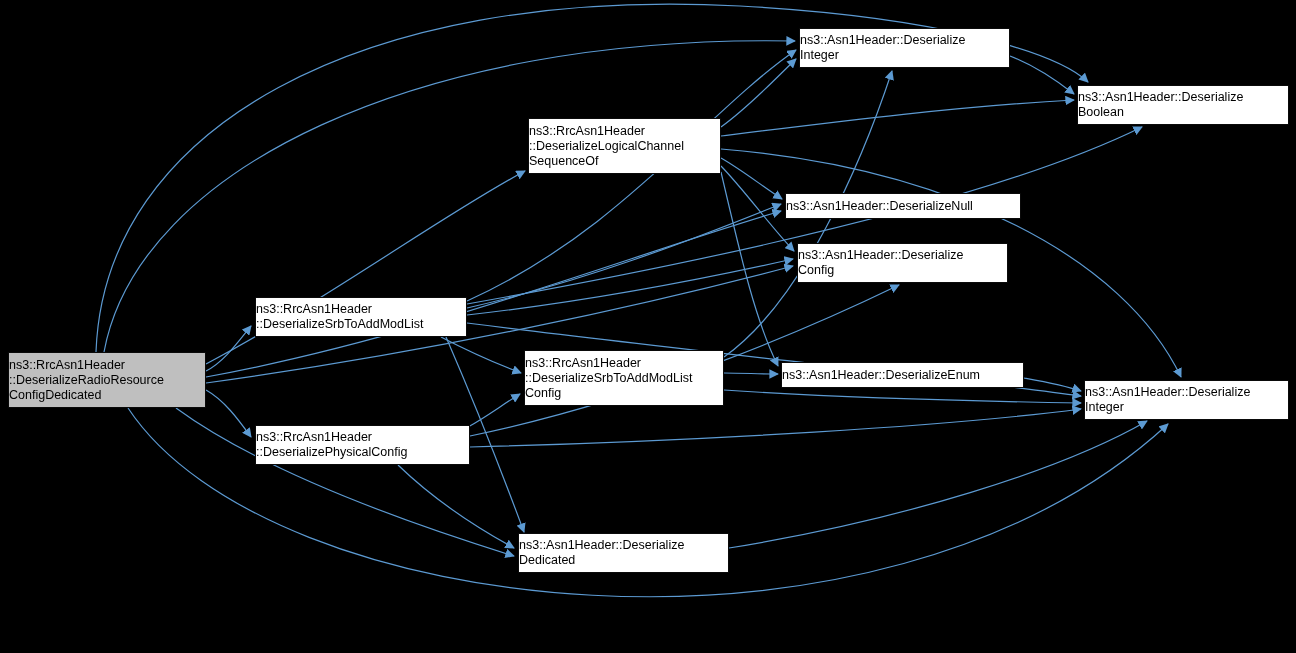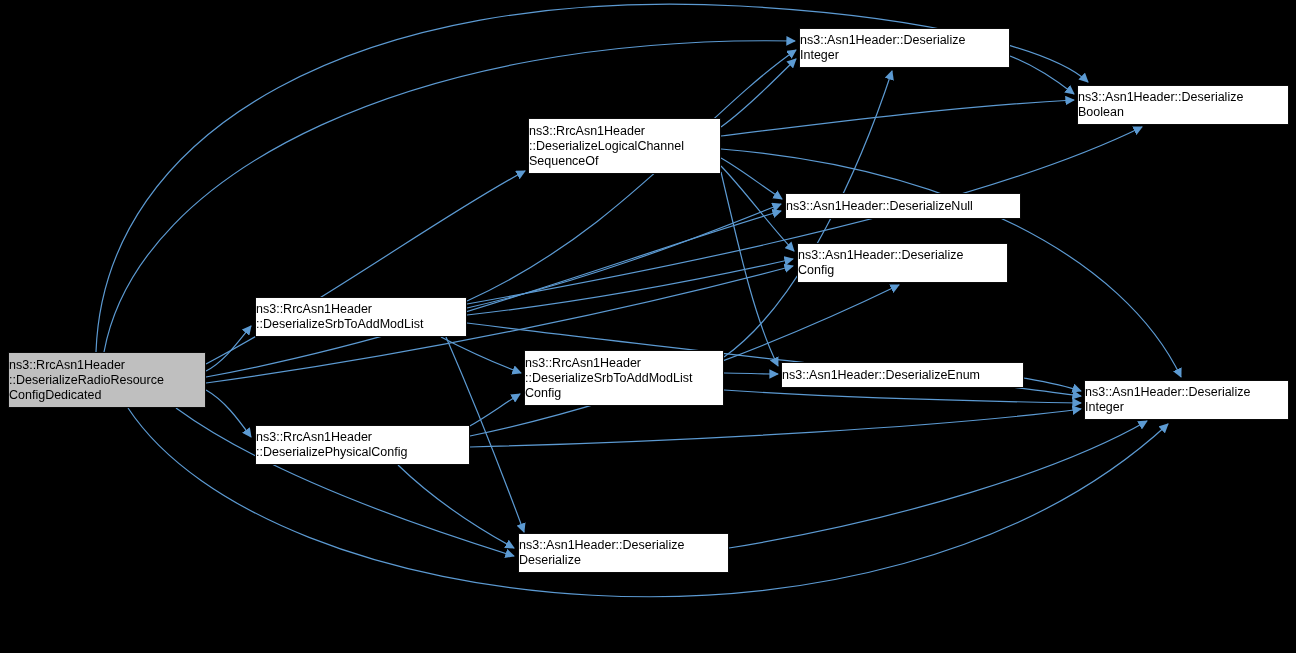--- a/index.html
+++ b/index.html
@@ -137,16 +137,16 @@
     <span>ns3::Asn1Header::DeserializeEnum</span>
   </div>
 
   <div class="node" style="left:1084px; top:380px; width:205px; height:40px;">
     <span>ns3::Asn1Header::Deserialize</span>
     <span>Integer</span>
   </div>
 
   <div class="node" style="left:518px; top:533px; width:211px; height:40px;">
     <span>ns3::Asn1Header::Deserialize</span>
-    <span>Deserialize</span>
+    <span>Dedicated</span>
   </div>
 
 </div>
 
 </body></html>

